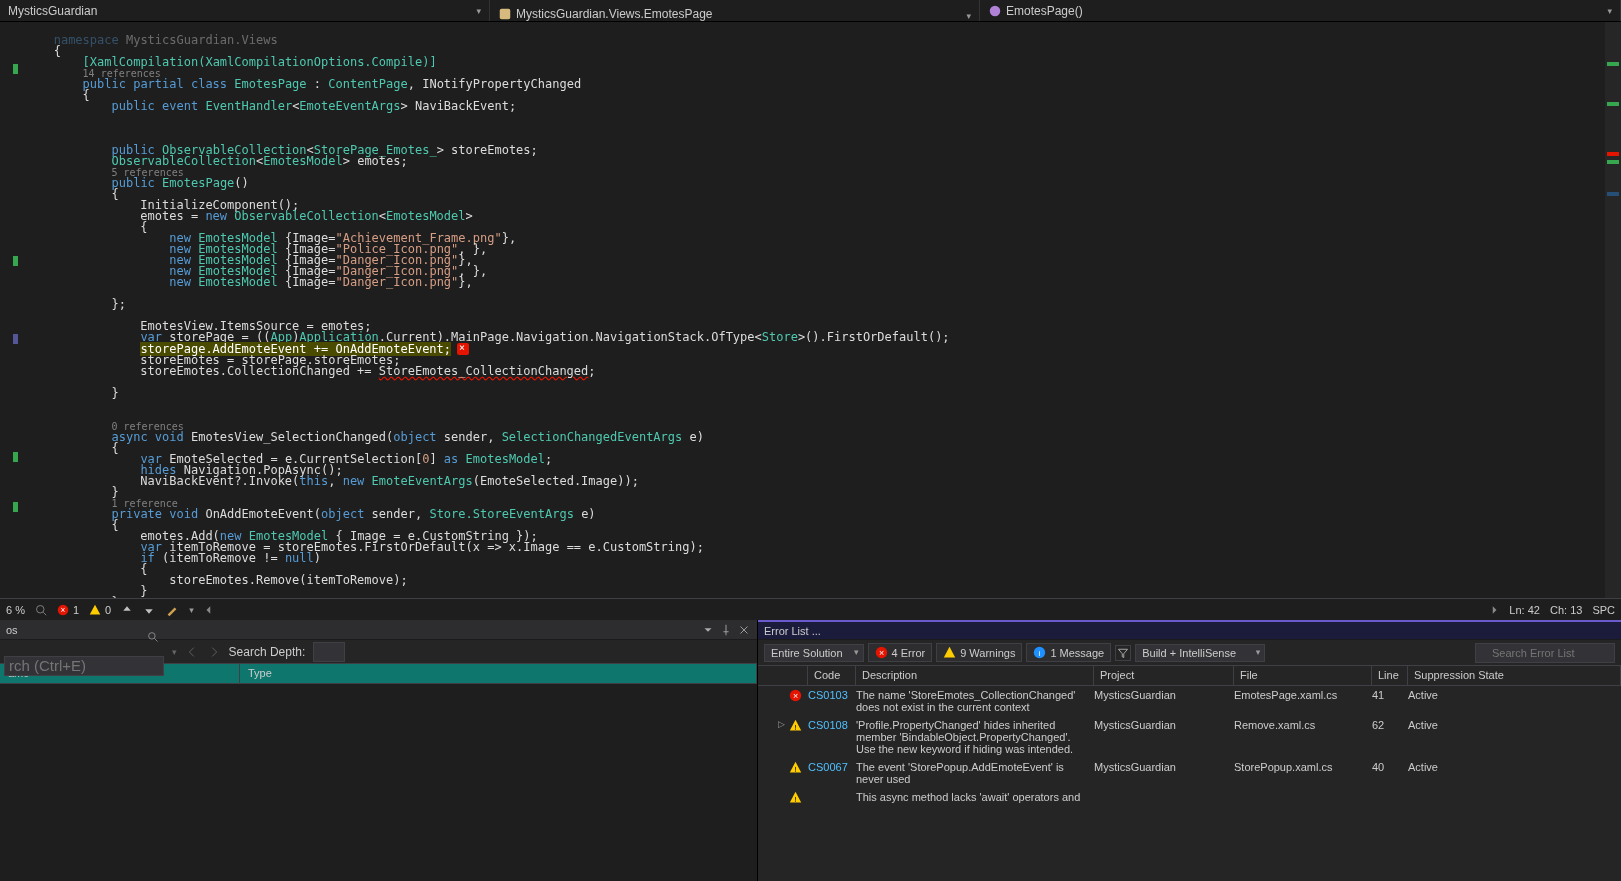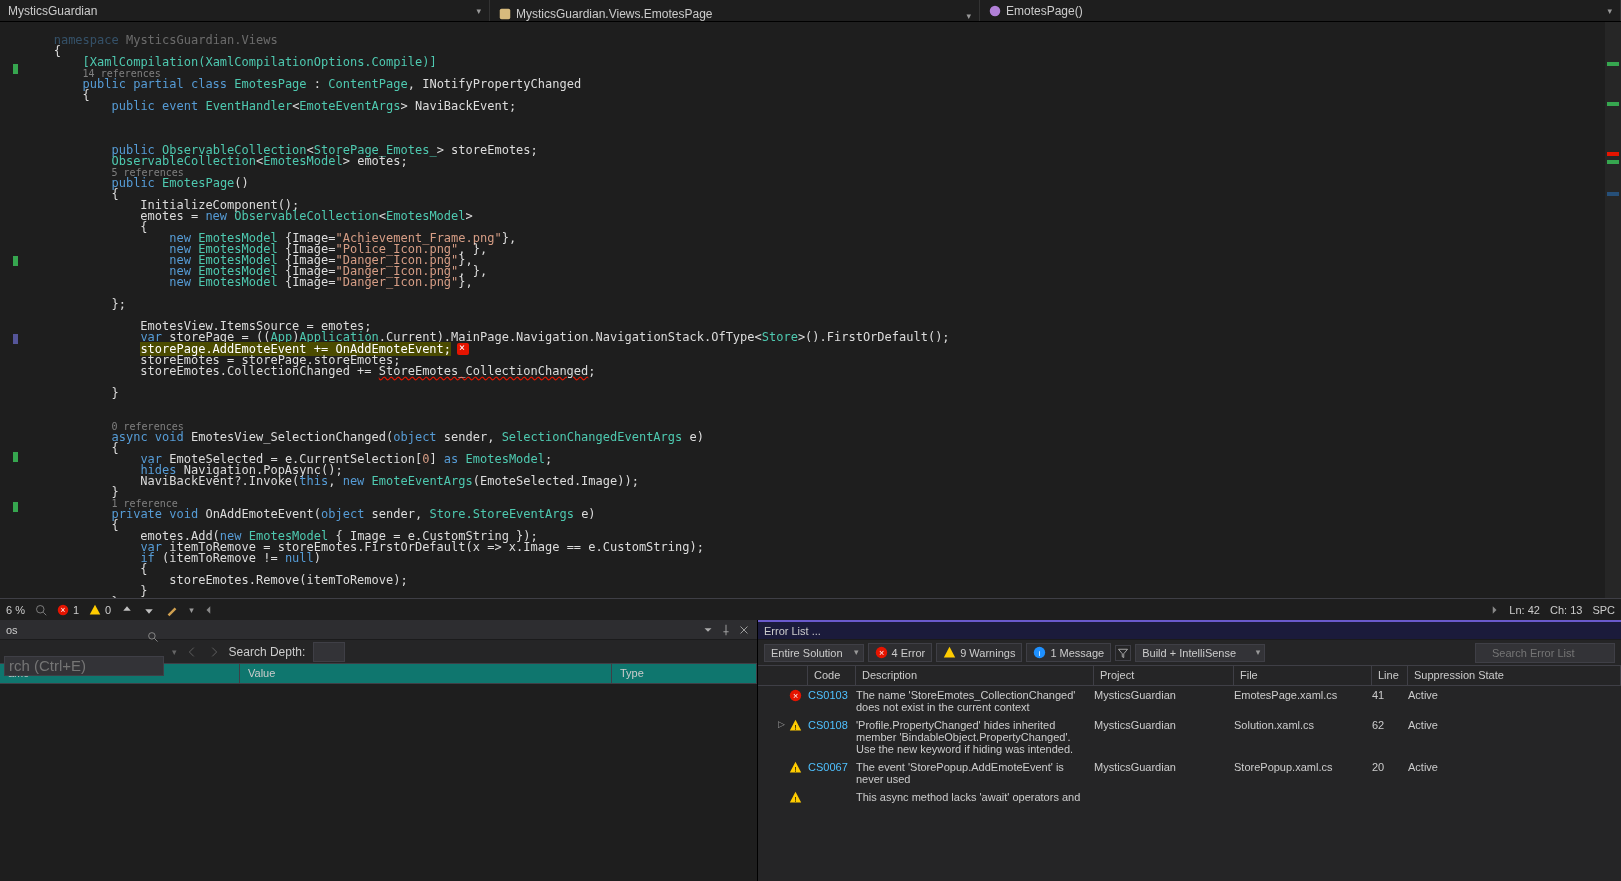--- a/index.html
+++ b/index.html
@@ -224,21 +224,20 @@
           <path d="M10 3l-5 5 5 5" fill="none" stroke="#666"></path>
         </svg>
       <svg class="arrw" viewBox="0 0 16 16">
           <path d="M6 3l5 5-5 5" fill="none" stroke="#666"></path>
         </svg>
       <span>Search Depth:</span>
       <div class="dep-cb"></div>
     </div>
     <div class="autos-cols">
       <div class="c1">ame</div>
-      <div class="c2">Value</div>
       <div class="c3">Type</div>
     </div>
     <div style="flex:1;background:#1e1e1e;"></div>
   </div>
 
   <div class="panel errlist">
     <div class="panel-header" style="background:#1b1b3b;border-top:2px solid #6a5acd;">
       <span class="ttl">Error List ...</span>
     </div>
     <div class="err-toolbar">
@@ -297,36 +296,36 @@
           <div class="ec0">
             <span style="color:#999;font-size:9px;margin-right:4px;">▷</span>
             <svg viewBox="0 0 16 16">
               <polygon points="8,1 15,14 1,14" fill="#ffcc00"></polygon>
               <text x="8" y="13" text-anchor="middle" fill="#000" font-size="10">!</text>
             </svg>
           </div>
           <div class="ec1">CS0108</div>
           <div class="ec2">'Profile.PropertyChanged' hides inherited member 'BindableObject.PropertyChanged'. Use the new keyword if hiding was intended.</div>
           <div class="ec3">MysticsGuardian</div>
-          <div class="ec4">Solution.xaml.cs</div>
+          <div class="ec4">Remove.xaml.cs</div>
           <div class="ec5">62</div>
           <div class="ec6">Active</div>
         </div>
         <div class="err-row">
           <div class="ec0">
             <svg viewBox="0 0 16 16">
               <polygon points="8,1 15,14 1,14" fill="#ffcc00"></polygon>
               <text x="8" y="13" text-anchor="middle" fill="#000" font-size="10">!</text>
             </svg>
           </div>
           <div class="ec1">CS0067</div>
           <div class="ec2">The event 'StorePopup.AddEmoteEvent' is never used</div>
           <div class="ec3">MysticsGuardian</div>
           <div class="ec4">StorePopup.xaml.cs</div>
-          <div class="ec5">20</div>
+          <div class="ec5">40</div>
           <div class="ec6">Active</div>
         </div>
         <div class="err-row">
           <div class="ec0">
             <svg viewBox="0 0 16 16">
               <polygon points="8,1 15,14 1,14" fill="#ffcc00"></polygon>
               <text x="8" y="13" text-anchor="middle" fill="#000" font-size="10">!</text>
             </svg>
           </div>
           <div class="ec1"></div>

